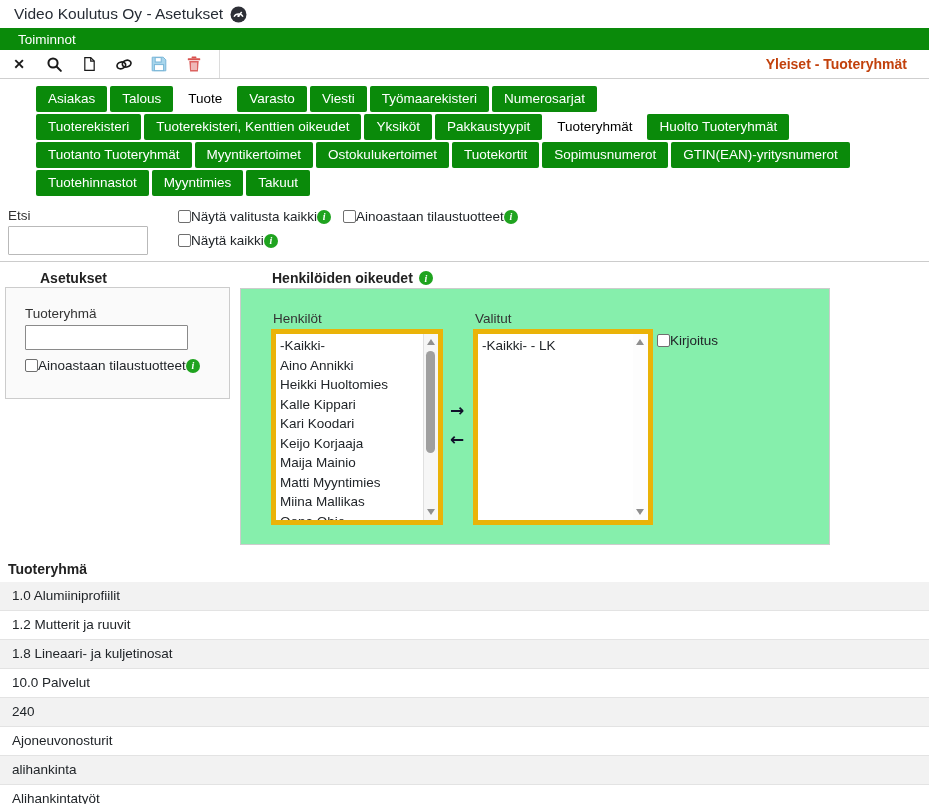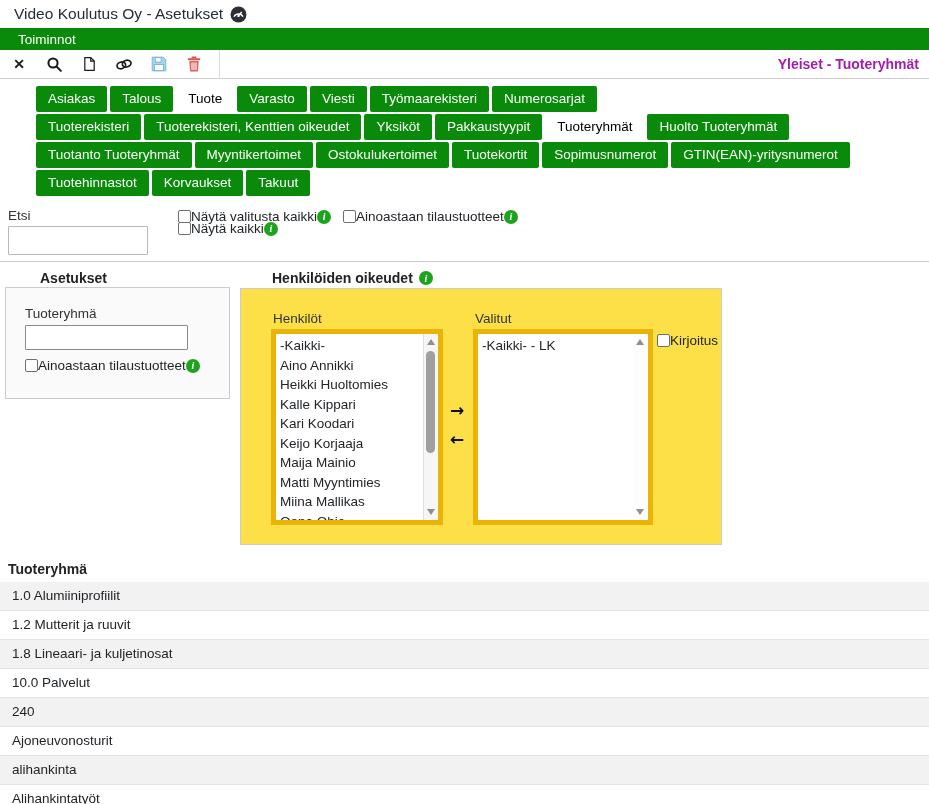--- a/index.html
+++ b/index.html
@@ -15,58 +15,58 @@
   .menubar { height:22px; background:var(--green); display:flex; align-items:center; }
   .menubar .menu-item { color:#fff; font-size:13.5px; padding:0 10px 0 18px; cursor:pointer; }
 
   
   .toolbar { height:29px; display:flex; align-items:center; border-bottom:1px solid #cfcfcf; }
   .tool-group { display:flex; align-items:center; gap:17px; padding:0 16px 0 10px;
     align-self:stretch; border-right:1px solid #dcdcdc; }
   .tool-btn { width:18px; height:18px; display:flex; align-items:center; justify-content:center; cursor:pointer; }
   .close-glyph { font-size:14px; font-weight:700; color:#1a1a1a; line-height:1; }
   .toolbar-spacer { flex:1; }
-  .context-title { font-weight:700; font-size:14px; color:#a21caf; padding-right:10px; }
+  .context-title { font-weight:700; font-size:14px; color:#c2410c; padding-right:22px; }
 
   
   .tabs-area { padding:7px 8px 1px 14px; }
   .tab-row { display:flex; gap:3px; margin-bottom:2px; flex-wrap:nowrap;padding-left:22px; }
   .tab { background:var(--green); color:#fff; font-size:13.5px; padding:5px 12px 6px;
     border-radius:2px; white-space:nowrap; cursor:pointer; }
   .tab.selected { background:#fff; color:#000000; }
 
   
   .filter-area { position:relative; height:63px; border-bottom:1px solid #ccc; font-size:13.5px; }
   .filter-label { position:absolute; left:8px; top:9px; color:#333; }
   .search-input { position:absolute; left:8px; top:27px; width:140px; height:29px;
     border:1px solid #b9b9b9; border-radius:1px; font-size:13.5px; padding:0 5px; }
   .cb-row { display:flex; align-items:center; white-space:nowrap; }
   .cb-row.pos1 { position:absolute; left:178px; top:10px; }
   .cb-row.pos2 { position:absolute; left:343px; top:10px; }
-  .cb-row.pos3 { position:absolute; left:178px; top:22px; }
+  .cb-row.pos3 { position:absolute; left:178px; top:34px; }
   .checkbox { width:13px; height:13px; border:1px solid #6f6f6f; border-radius:2px;
     background:#fff; display:inline-block; flex:none; cursor:pointer; }
   .info-icon { width:14px; height:14px; border-radius:50%; background:var(--info-green);
     color:#fff; display:inline-flex; align-items:center; justify-content:center;
     font:italic 700 10px "Liberation Serif", serif; cursor:pointer; flex:none; }
 
   
   .content { position:relative; height:294px; font-size:13.5px; }
   .panel-heading { position:absolute; font-weight:700; font-size:14px; color:#222;
     display:flex; align-items:center; gap:6px;margin-left:32px; }
   .settings-heading { left:8px; top:8px; }
   .perms-heading { left:240px; top:8px; }
   .settings-box { position:absolute; left:5px; top:25px; width:225px; height:112px;
     border:1px solid #ccc; background:#fafafa; }
   .sb-label { position:absolute; left:19px; top:18px; color:#333; }
   .sb-input { position:absolute; left:19px; top:37px; width:163px; height:25px;
     border:1px solid #8a8a8a; border-radius:1px; font-size:13.5px; padding:0 5px; background:#fff; }
   .sb-cb { position:absolute; left:19px; top:70px; }
-  .perms-box { position:absolute; left:240px; top:26px; width:482px; height:257px;
-    border:1px solid #ccc; background:#fde047; }
+  .perms-box { position:absolute; left:240px; top:26px; width:590px; height:257px;
+    border:1px solid #ccc; background:#86efac; }
   .col-label { position:absolute; color:#333; }
   .people-label { left:32px; top:22px; }
   .valitut-label { left:234px; top:22px; }
   .listbox { position:absolute; border:5px solid #eab308; background:#fff; overflow:hidden; }
   .people-list { left:30px; top:40px; width:172px; height:196px; }
   .valitut-list { left:232px; top:40px; width:180px; height:196px; }
   .list-inner { padding:2px 18px 0 4px; }
   .list-item { line-height:19.5px; white-space:nowrap; cursor:pointer; }
   .vscroll { position:absolute; top:0; right:0; bottom:0; width:15px; background:#f6f6f6;
     border-left:1px solid #e0e0e0; cursor:pointer; }
@@ -176,21 +176,21 @@
   <div class="tab-row">
     <div class="tab">Tuotanto Tuoteryhmät</div>
       <div class="tab">Myyntikertoimet</div>
       <div class="tab">Ostokulukertoimet</div>
       <div class="tab">Tuotekortit</div>
       <div class="tab">Sopimusnumerot</div>
       <div class="tab">GTIN(EAN)-yritysnumerot</div>
   </div>
   <div class="tab-row">
     <div class="tab">Tuotehinnastot</div>
-      <div class="tab">Korvaukset</div>
+      <div class="tab">Myyntimies</div>
       <div class="tab">Takuut</div>
   </div>
 </div>
 
 <div class="filter-area">
   <div class="filter-label">Etsi</div>
   <input class="search-input" type="text" value="" style="">
   <div class="cb-row pos1">
     <span class="checkbox"></span>
     <span>Näytä valitusta kaikki</span>

